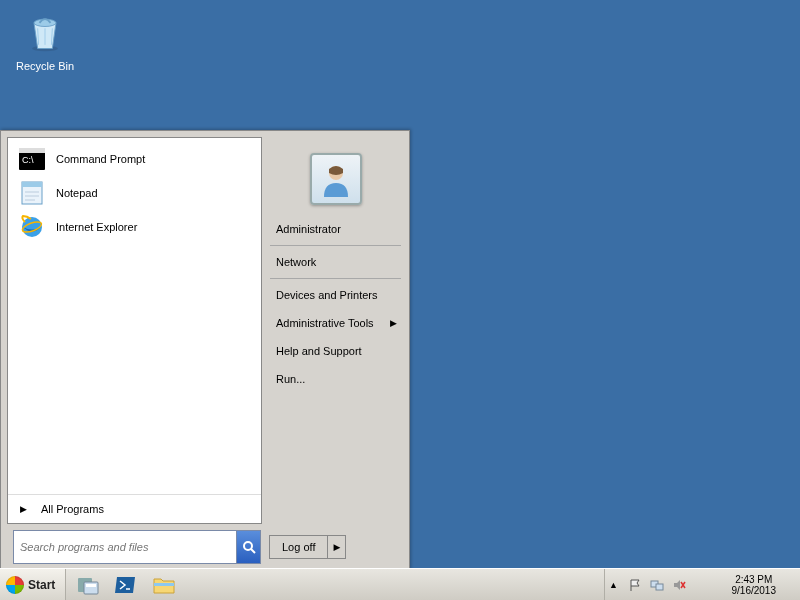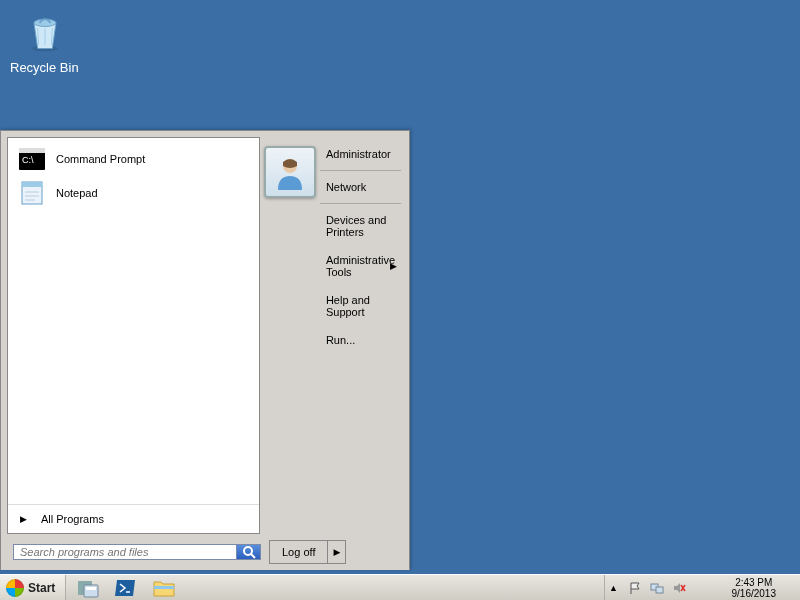--- a/index.html
+++ b/index.html
@@ -1,51 +1,51 @@
 <!DOCTYPE html>
 <html><head>
 <meta charset="utf-8">
 <style>
 * { margin: 0; padding: 0; box-sizing: border-box; font-family: "Segoe UI", Tahoma, sans-serif; }
 body { width: 800px; height: 600px; overflow: hidden; background: #3a6ea5; position: relative; }
 
 
 .desktop { position: absolute; inset: 0; }
-.desktop-icon { position: absolute; top: 8px; left: 10px; width: 70px; cursor: pointer; color: #fff; font-size: 13px; }
+.desktop-icon { position: absolute; top: 8px; left: 10px; width: 70px; text-align: center; cursor: pointer; color: #fff; font-size: 11px; }
 .desktop-icon .icon-box { width: 48px; height: 48px; margin: 0 auto 4px; display: flex; align-items: center; justify-content: center; }
 .recycle-bin-svg { width: 44px; height: 44px; }
 
 
 .start-menu { position: absolute; left: 0; bottom: 30px; width: 410px; height: 440px; background: #d6d3ce; border: 1px solid #888; border-bottom: none; box-shadow: 1px -1px 3px rgba(0,0,0,.25); display: flex; flex-direction: column; }
 .sm-body { flex: 1; display: flex; }
 .sm-left { width: 255px; background: #fff; margin: 6px 0 0 6px; border: 1px solid #888; display: flex; flex-direction: column; }
 .sm-left-list { flex: 1; padding: 4px 0; }
 .sm-item { display: flex; align-items: center; gap: 10px; padding: 4px 10px; font-size: 11px; color: #000; cursor: pointer; height: 34px; }
 .sm-item .ico { width: 28px; height: 28px; display: flex; align-items: center; justify-content: center; }
 .sm-allprograms { border-top: 1px solid #ddd; display: flex; align-items: center; gap: 14px; padding: 8px 12px; font-size: 11px; cursor: pointer; }
 .sm-allprograms .tri { font-size: 9px; }
 
-.sm-right { flex: 1; padding: 9px 4px 4px 4px; display: flex; flex-direction: row; }
+.sm-right { flex: 1; padding: 16px 4px 4px 4px; display: flex; flex-direction: column; }
 .sm-avatar-wrap { display: flex; justify-content: center; padding: 6px 0 10px; }
 .sm-avatar { width: 52px; height: 52px; border: 2px solid #9aa; border-radius: 4px; background: linear-gradient(#eef3f7,#cfe0ec); box-shadow: 0 1px 3px rgba(0,0,0,.3); display:flex; align-items:center; justify-content:center; }
 .sm-right-list { flex:1; }
 .sm-r-item { font-size: 11px; padding: 8px 10px; cursor: pointer; position: relative; color:#000; }
 .sm-r-sep { border-top: 1px solid #a8a8a8; margin: 2px 4px; }
 .sm-r-item .sub { position:absolute; right:8px; top:50%; transform:translateY(-50%); font-size:9px; }
 
 .sm-bottom { display:flex; align-items:center; gap:8px; padding:6px; }
-.sm-search-wrap { flex:1; display:flex; background:#fff; border:1px solid #7a8aa8; height:16px; margin-left:6px; width:248px; flex:0 0 248px; }
+.sm-search-wrap { flex:1; display:flex; background:#fff; border:1px solid #7a8aa8; height:34px; margin-left:6px; width:248px; flex:0 0 248px; }
 .sm-search { flex:1; border:none; outline:none; font-size:11px; font-style:italic; color:#555; padding:0 6px; }
 .sm-search-btn { width:24px; background:linear-gradient(#5a8edc,#2a5fbf); border:none; border-left:1px solid #7a8aa8; display:flex; align-items:center; justify-content:center; cursor:pointer; }
 .sm-logoff { display:flex; align-items:flex-end; border:1px solid #888; background:#d6d3ce; height:24px; }
 .sm-logoff-btn { font-size:11px; padding:0 12px; border:none; background:transparent; cursor:pointer; height:100%; }
 .sm-logoff-arrow { width:18px; height:100%; border-left:1px solid #888; display:flex; align-items:center; justify-content:center; font-size:9px; cursor:pointer; background:transparent; border-top:none; border-right:none; border-bottom:none; }
 
 
-.taskbar { position:absolute; left:0; right:0; bottom:0; height:26px; background:linear-gradient(#e8e6e0,#cfccc4); border-top:1px solid #fff; display:flex; align-items:stretch; }
+.taskbar { position:absolute; left:0; right:0; bottom:0; height:32px; background:linear-gradient(#e8e6e0,#cfccc4); border-top:1px solid #fff; display:flex; align-items:stretch; }
 .start-btn { display:flex; align-items:center; gap:4px; padding:0 10px 0 6px; background:linear-gradient(#f4f2ec,#d8d5cd); border-right:1px solid #b0aea6; cursor:pointer; font-size:12px; font-weight:bold; color:#222; }
 .start-orb { width:18px; height:18px; border-radius:50%; background:conic-gradient(#e73c36 0 90deg,#7cbb00 90deg 180deg,#00a4ef 180deg 270deg,#ffb900 270deg 360deg); box-shadow:inset 0 0 2px rgba(0,0,0,.3); }
 .tb-icons { display:flex; align-items:center; gap:2px; padding:0 4px; }
 .tb-icon { width:36px; height:28px; display:flex; align-items:center; justify-content:center; cursor:pointer; border-radius:2px; }
 .tb-spacer { flex:1; }
 .tray { display:flex; align-items:center; gap:6px; padding:0 2px; border-left:1px solid #b0aea6; }
 .tray-chevron { width:14px; height:28px; display:flex; align-items:center; justify-content:center; font-size:9px; cursor:pointer; }
 .tray-ico { width:16px; height:16px; cursor:pointer; display:flex; align-items:center; justify-content:center; }
 .clock { font-size:10px; line-height:11px; text-align:center; padding:2px 6px; cursor:pointer; color:#000;margin-left:33px; }
 .show-desktop { width:10px; border-left:1px solid #b0aea6; background:linear-gradient(#5a8edc,#2a5fbf); cursor:pointer; }
@@ -87,20 +87,31 @@
             <svg width="24" height="26" viewBox="0 0 24 26">
                 <rect x="2" y="2" width="20" height="22" fill="#eaf3fb" stroke="#6aa0c8"></rect>
                 <rect x="2" y="2" width="20" height="5" fill="#9ccbe8"></rect>
                 <line x1="5" y1="12" x2="19" y2="12" stroke="#bcd"></line>
                 <line x1="5" y1="16" x2="19" y2="16" stroke="#bcd"></line>
                 <line x1="5" y1="20" x2="15" y2="20" stroke="#bcd"></line>
               </svg>
           </span>
           <span>Notepad</span>
         </div>
+        <div class="sm-item">
+          <span class="ico">
+            <svg width="26" height="26" viewBox="0 0 26 26">
+                <circle cx="13" cy="13" r="10" fill="#3aa0e8"></circle>
+                <path d="M4 13 Q13 18 22 13 Q13 22 4 13" fill="#1e6db3"></path>
+                <path d="M6 8 Q2 4 4 2 Q8 2 12 5" fill="none" stroke="#f7b500" stroke-width="2"></path>
+                <ellipse cx="13" cy="13" rx="10" ry="4" fill="none" stroke="#f7b500" stroke-width="1.5" transform="rotate(-20 13 13)"></ellipse>
+              </svg>
+          </span>
+          <span>Internet Explorer</span>
+        </div>
       </div>
       <div class="sm-allprograms">
         <span class="tri">▶</span>
         <span>All Programs</span>
       </div>
     </div>
 
     <div class="sm-right">
       <div class="sm-avatar-wrap">
         <div class="sm-avatar">

